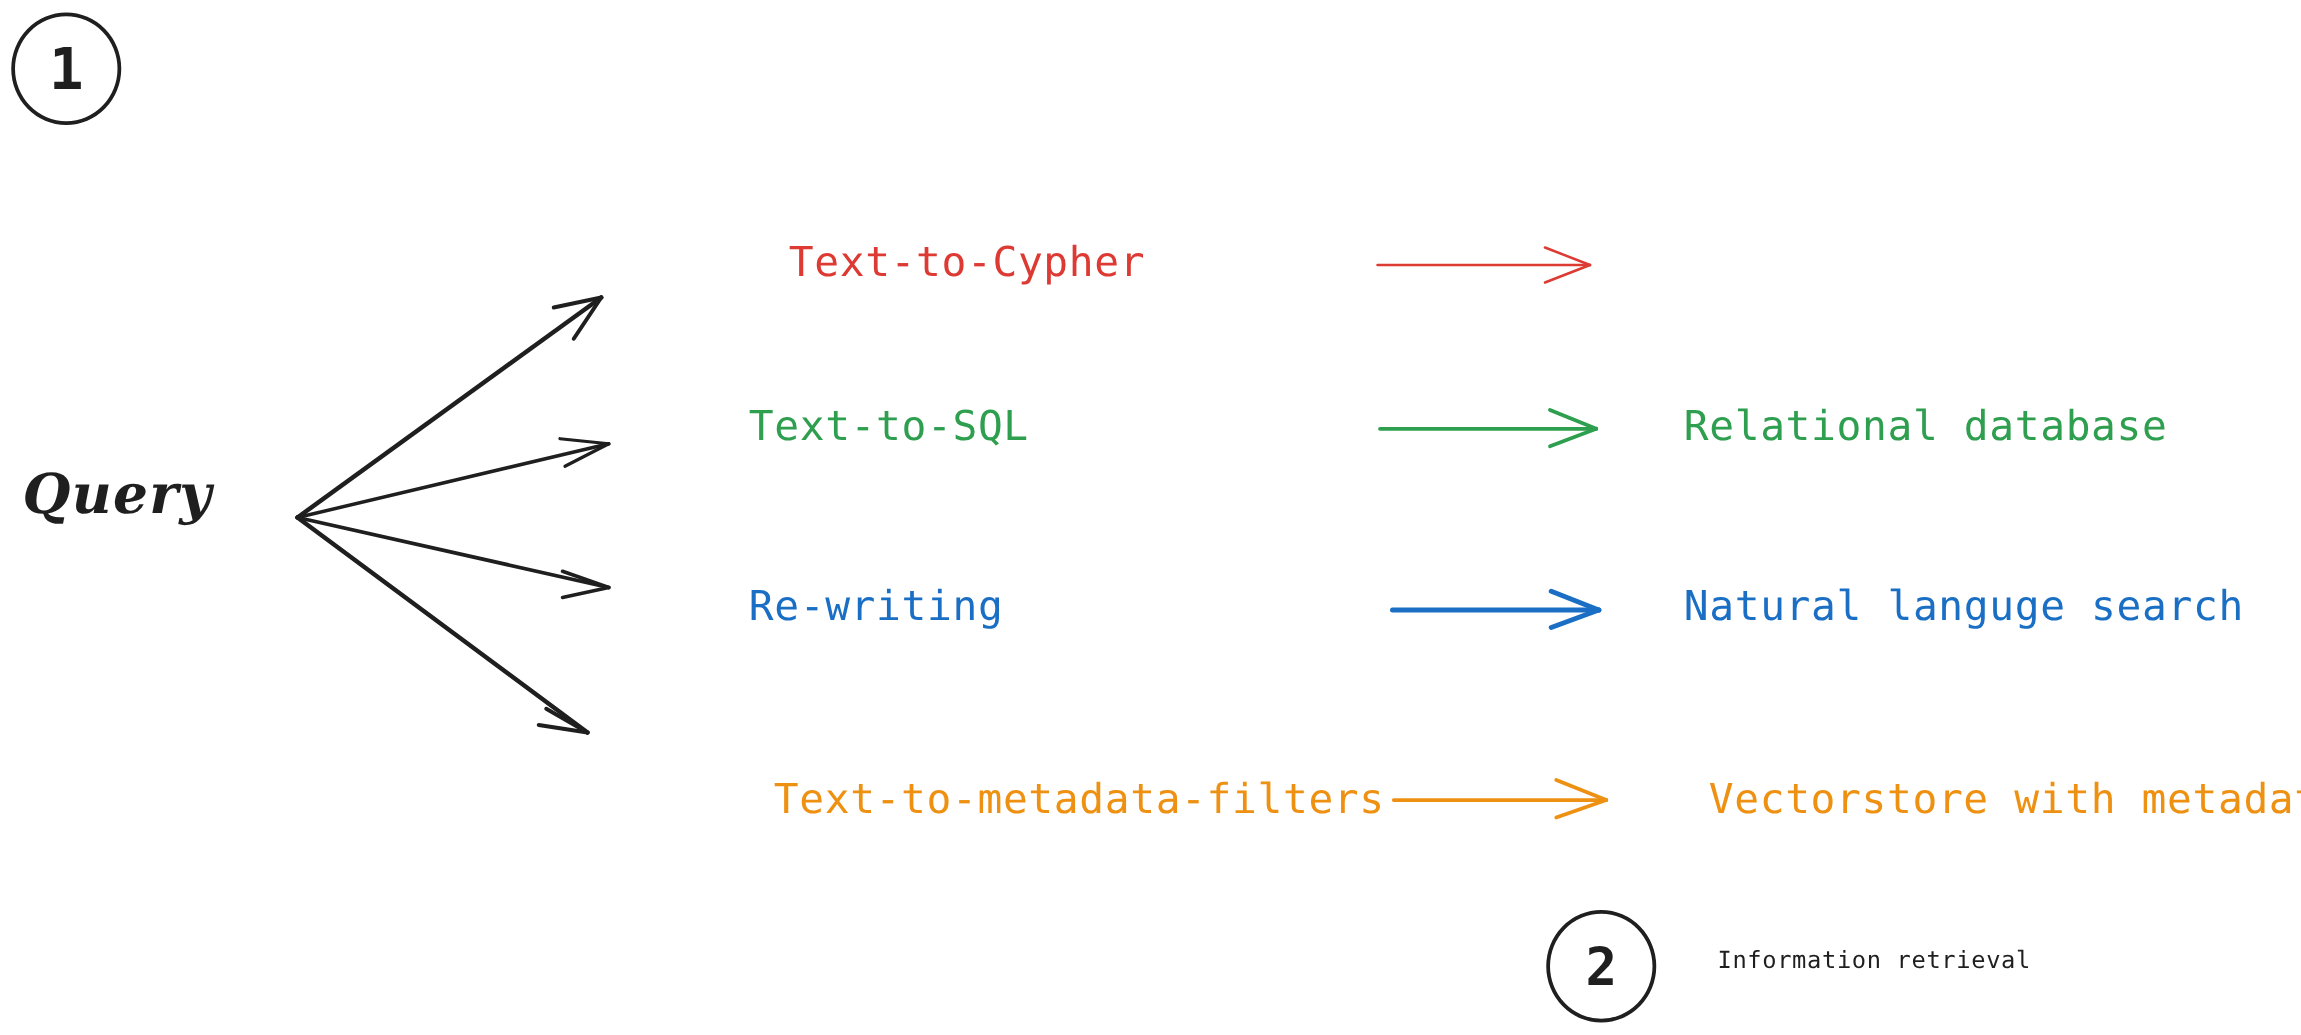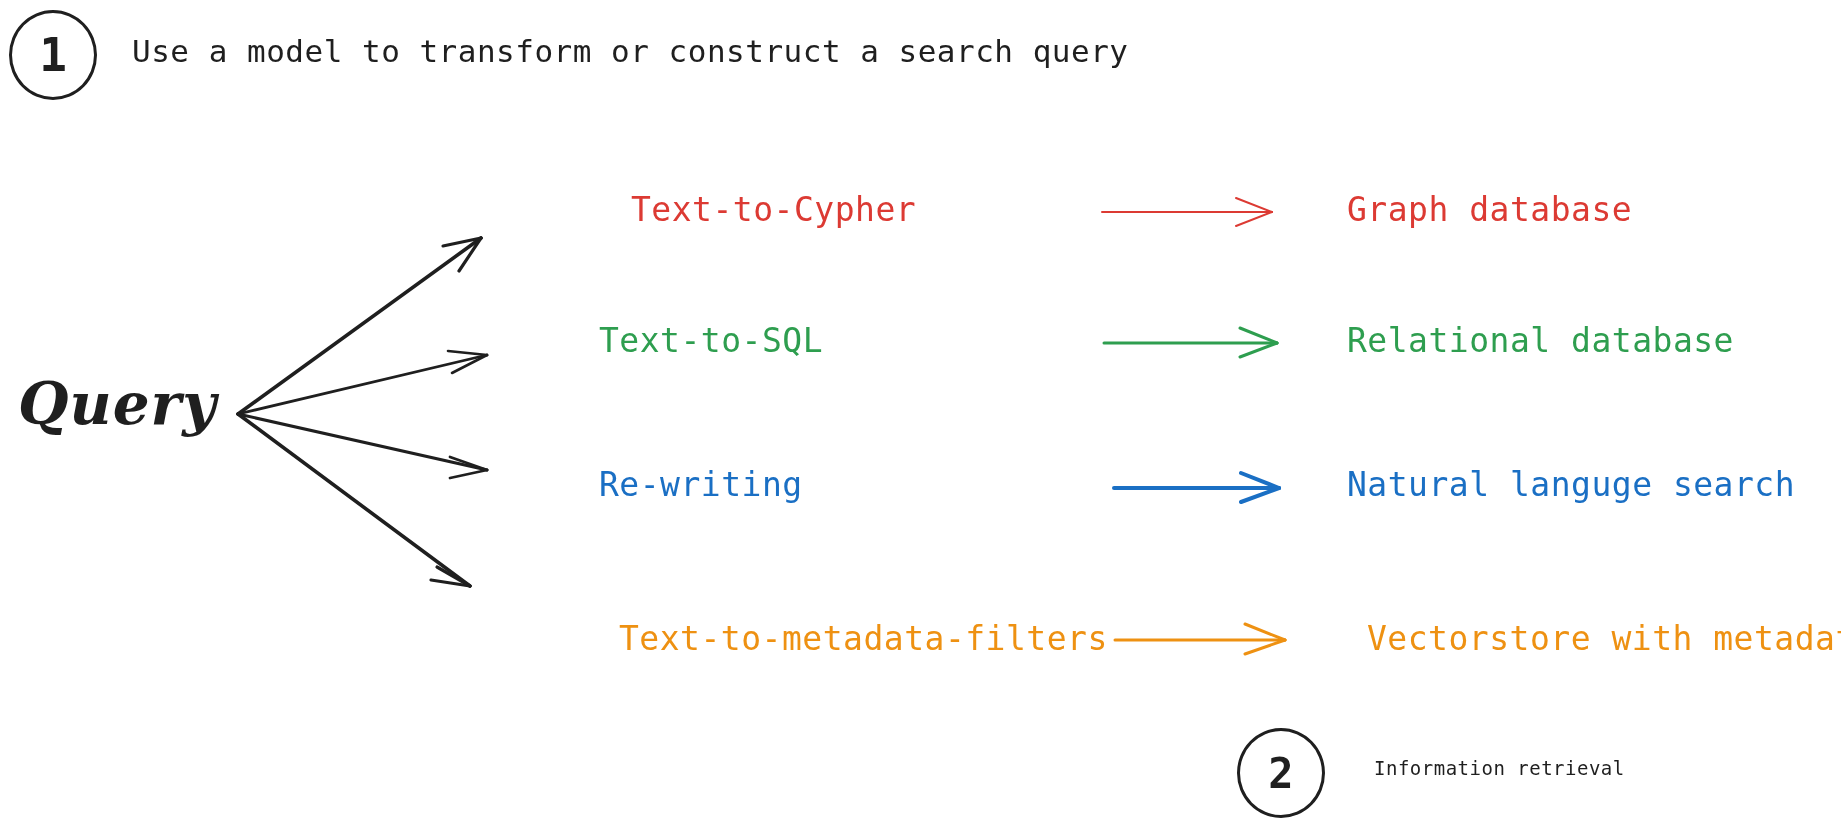--- a/index.html
+++ b/index.html
@@ -67,21 +67,21 @@
   }
 
   
   #query-label {
     position: absolute;
     left: 18px;
     top: 370px;
     font-family: "DejaVu Serif", serif;
     font-style: italic;
     font-weight: bold;
-    font-size: 58px;
+    font-size: 44px;
     color: #1f1f1f;
     letter-spacing: 1px;
     white-space: nowrap;
   }
 
   
   #arrow-layer {
     position: absolute;
     left: 0;
     top: 0;
@@ -107,21 +107,20 @@
   .row-4 { top: 619px; margin-left: 20px; }
 </style>
 </head>
 <body>
 
 <div id="canvas">
 
   <div id="badge-one" class="step-badge">
     <span>1</span>
   </div>
-  <div id="step-one-title" class="step-title">Use a model to transform or construct a search query</div>
 
   <div id="query-label">Query</div>
 
   <svg id="arrow-layer" viewBox="0 0 1841 828" width="1841" height="828" xmlns="http://www.w3.org/2000/svg">
 
     <g fill="none" stroke="#1f1f1f" stroke-linecap="round" stroke-linejoin="round">
       <g>
         <path d="M238,414 L481,238" stroke-width="3.6"></path>
         <path d="M481,238 L443,246" stroke-width="3.2"></path>
         <path d="M481,238 L459,271" stroke-width="3.2"></path>
@@ -159,21 +158,20 @@
       <path d="M1279,488 L1241,502"></path>
     </g>
     <g fill="none" stroke-linecap="round" stroke-linejoin="round" stroke="#ee9112" stroke-width="3">
       <path d="M1115,640 L1285,640"></path>
       <path d="M1285,640 L1245,624"></path>
       <path d="M1285,640 L1245,654"></path>
     </g>
   </svg>
 
   <div class="row-label left row-1" style="color: rgb(220, 58, 51); margin-left: 32px;">Text-to-Cypher</div>
-  <div class="row-label right row-1" style="color: rgb(220, 58, 51);">Graph database</div>
 
   <div class="row-label left row-2" style="color: rgb(46, 158, 79);">Text-to-SQL</div>
   <div class="row-label right row-2" style="color: rgb(46, 158, 79);">Relational database</div>
 
   <div class="row-label left row-3" style="color: rgb(26, 111, 196);">Re-writing</div>
   <div class="row-label right row-3" style="color: rgb(26, 111, 196);">Natural languge search</div>
 
   <div class="row-label left row-4" style="color: rgb(238, 145, 18);">Text-to-metadata-filters</div>
   <div class="row-label right row-4" style="color: rgb(238, 145, 18);">Vectorstore with metadata</div>
 

